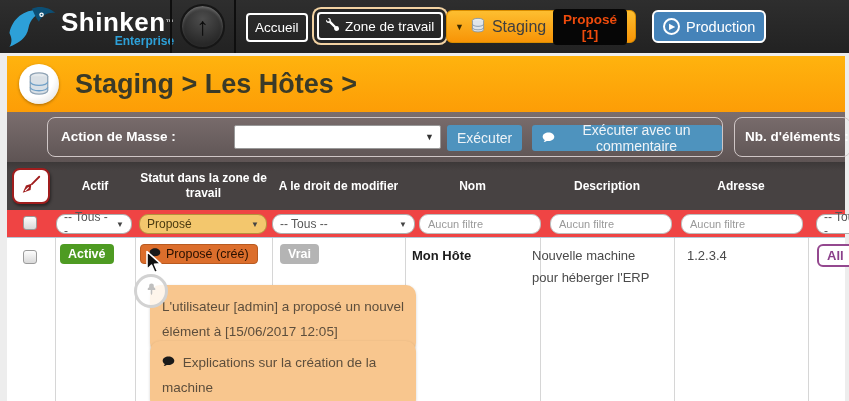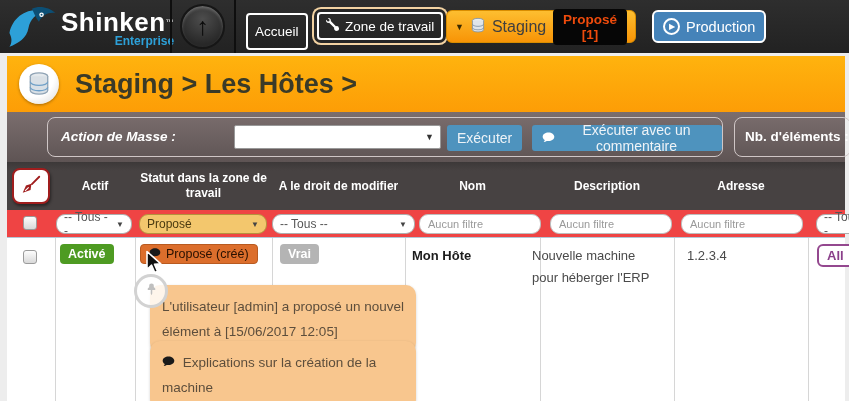--- a/index.html
+++ b/index.html
@@ -15,21 +15,21 @@
   .brand-line { color:#fff; font-size:26px; font-weight:bold; line-height:27px; letter-spacing:.5px; }
   .tm { font-size:8px; color:#ddd; vertical-align:top; }
   .sub { color:#2da0d8; font-size:12px; font-weight:bold; line-height:11px; }
   .vdiv { position:absolute; top:0; bottom:0; width:2px; background:#0e0e0e; }
   .vdiv.d1 { left:170px; } .vdiv.d2 { left:234px; }
   .up-btn { position:absolute; left:180px; top:4px; width:45px; height:45px; border-radius:50%;
             background:radial-gradient(circle at 50% 32%, #4d4d4d, #282828 72%);
             border:2px solid #161616; box-shadow:inset 0 2px 3px rgba(255,255,255,.25);
             color:#0a0a0a; font-size:25px; font-weight:bold;
             display:flex; align-items:center; justify-content:center; cursor:pointer; padding:0; }
-  .nav-btn { position:absolute; top:13px; height:37px; background:transparent; border:2px solid #fff;
+  .nav-btn { position:absolute; top:13px; height:29px; background:transparent; border:2px solid #fff;
              border-radius:4px; color:#fff; font-size:13.5px; padding:0 7px;
              display:flex; align-items:center; gap:6px; font-family:inherit; cursor:pointer; }
   .btn-accueil { left:246px; }
   .btn-zone { left:317px; top:12px; height:28px;
               box-shadow:0 0 0 3px #262626, 0 0 0 5px #f2d2a2; }
   .staging-btn { position:absolute; left:446px; top:10px; width:190px; height:33px;
                  border:1px solid #d98d00; border-radius:6px;
                  background:linear-gradient(#fdbe30,#f89406);
                  display:flex; align-items:center; gap:7px; padding:0 8px;
                  font-family:inherit; cursor:pointer; }
@@ -55,21 +55,21 @@
                display:flex; align-items:center; justify-content:center; }
   .page-title { margin:0; font-size:27px; font-weight:600; color:#3a3a28; }
 
   
   .action-bar { position:absolute; left:7px; top:112px; width:838px; height:50px;
                 background:linear-gradient(#7b6e6e,#5e5454); }
   .group-box { position:absolute; top:5px; height:40px; border:1px solid #cfc6c6; border-radius:8px; }
   .box1 { left:40px; width:676px; }
   .box2 { left:727px; width:117px; }
   .bar-label { position:absolute; color:#fff; font-weight:bold; font-size:13.5px; top:11px; }
-  .mass-label { left:13px;font-style:italic; }
+  .mass-label { left:13px; }
   .count-label { left:10px; }
   .action-select { position:absolute; left:186px; top:7px; width:207px; height:24px;
                    background:#fff; border:1px solid #999; border-radius:2px;
                    display:flex; align-items:center; justify-content:flex-end;
                    padding:0 6px; cursor:pointer; }
   .action-select .caret { color:#333; font-size:9px; }
   .exec-btn { position:absolute; top:7px; height:26px; background:#4e93be; border:none;
               border-radius:3px; color:#eef3f7; font-size:14px; padding:0 10px;
               display:flex; align-items:center; gap:6px; font-family:inherit; cursor:pointer; }
   .exec1 { left:399px; }

